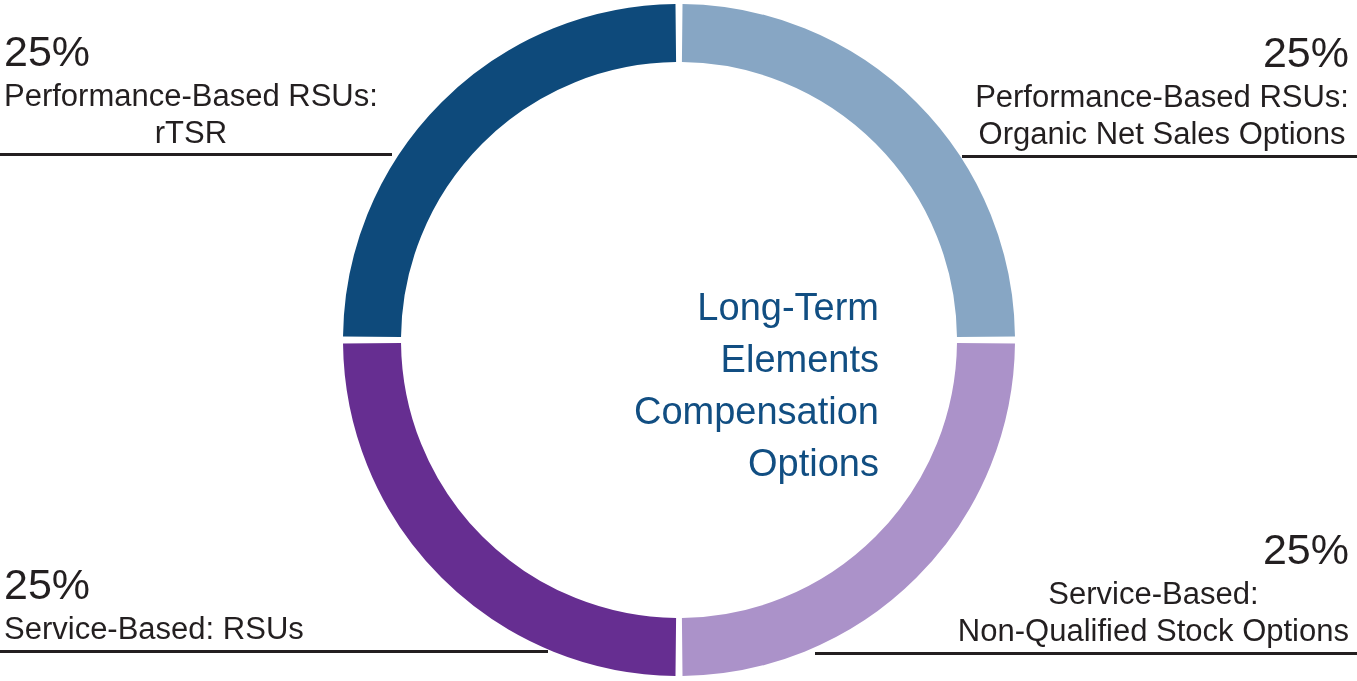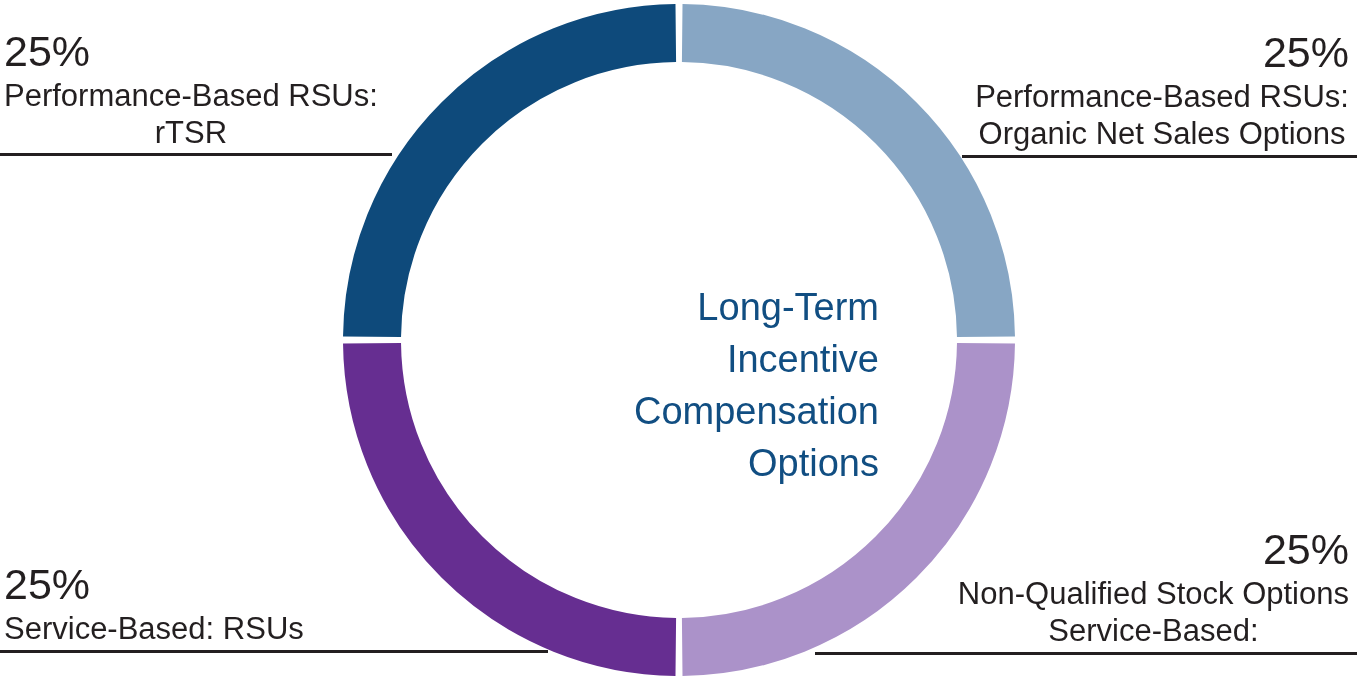--- a/index.html
+++ b/index.html
@@ -55,21 +55,21 @@
 
   <svg class="donut" width="1357" height="681" viewBox="0 0 1357 681">
       <path d="M 682.21 33.02 A 307 307 0 0 1 985.98 336.79" fill="none" stroke="#87a6c4" stroke-width="58" stroke-linecap="butt"></path>
       <path d="M 985.98 343.21 A 307 307 0 0 1 682.21 646.98" fill="none" stroke="#ab92c9" stroke-width="58" stroke-linecap="butt"></path>
       <path d="M 675.79 646.98 A 307 307 0 0 1 372.02 343.21" fill="none" stroke="#662e91" stroke-width="58" stroke-linecap="butt"></path>
       <path d="M 372.02 336.79 A 307 307 0 0 1 675.79 33.02" fill="none" stroke="#0e4a7b" stroke-width="58" stroke-linecap="butt"></path>
     </svg>
 
   <div class="center-title" style="color: rgb(17, 78, 130);">
     <div>Long-Term</div>
-    <div>Incentive</div>
+    <div>Elements</div>
     <div>Compensation</div>
     <div>Options</div>
   </div>
 
   <div class="callout callout-tl" style="color: rgb(35, 31, 32);">
     <div class="pct">25%</div>
     <div class="line">Performance-Based RSUs:</div>
     <div class="line">rTSR</div>
   </div>
   <div class="rule rule-tl" style="background: rgb(35, 31, 32);"></div>
@@ -82,18 +82,18 @@
   <div class="rule rule-tr" style="background: rgb(35, 31, 32);"></div>
 
   <div class="callout callout-bl" style="color: rgb(35, 31, 32);">
     <div class="pct">25%</div>
     <div class="line">Service-Based: RSUs</div>
   </div>
   <div class="rule rule-bl" style="background: rgb(35, 31, 32);"></div>
 
   <div class="callout callout-br" style="color: rgb(35, 31, 32);">
     <div class="pct">25%</div>
+    <div class="line">Service-Based:</div>
     <div class="line">Non-Qualified Stock Options</div>
-    <div class="line">Service-Based:</div>
   </div>
   <div class="rule rule-br" style="background: rgb(35, 31, 32);"></div>
 
 </div>
 
 </body></html>

